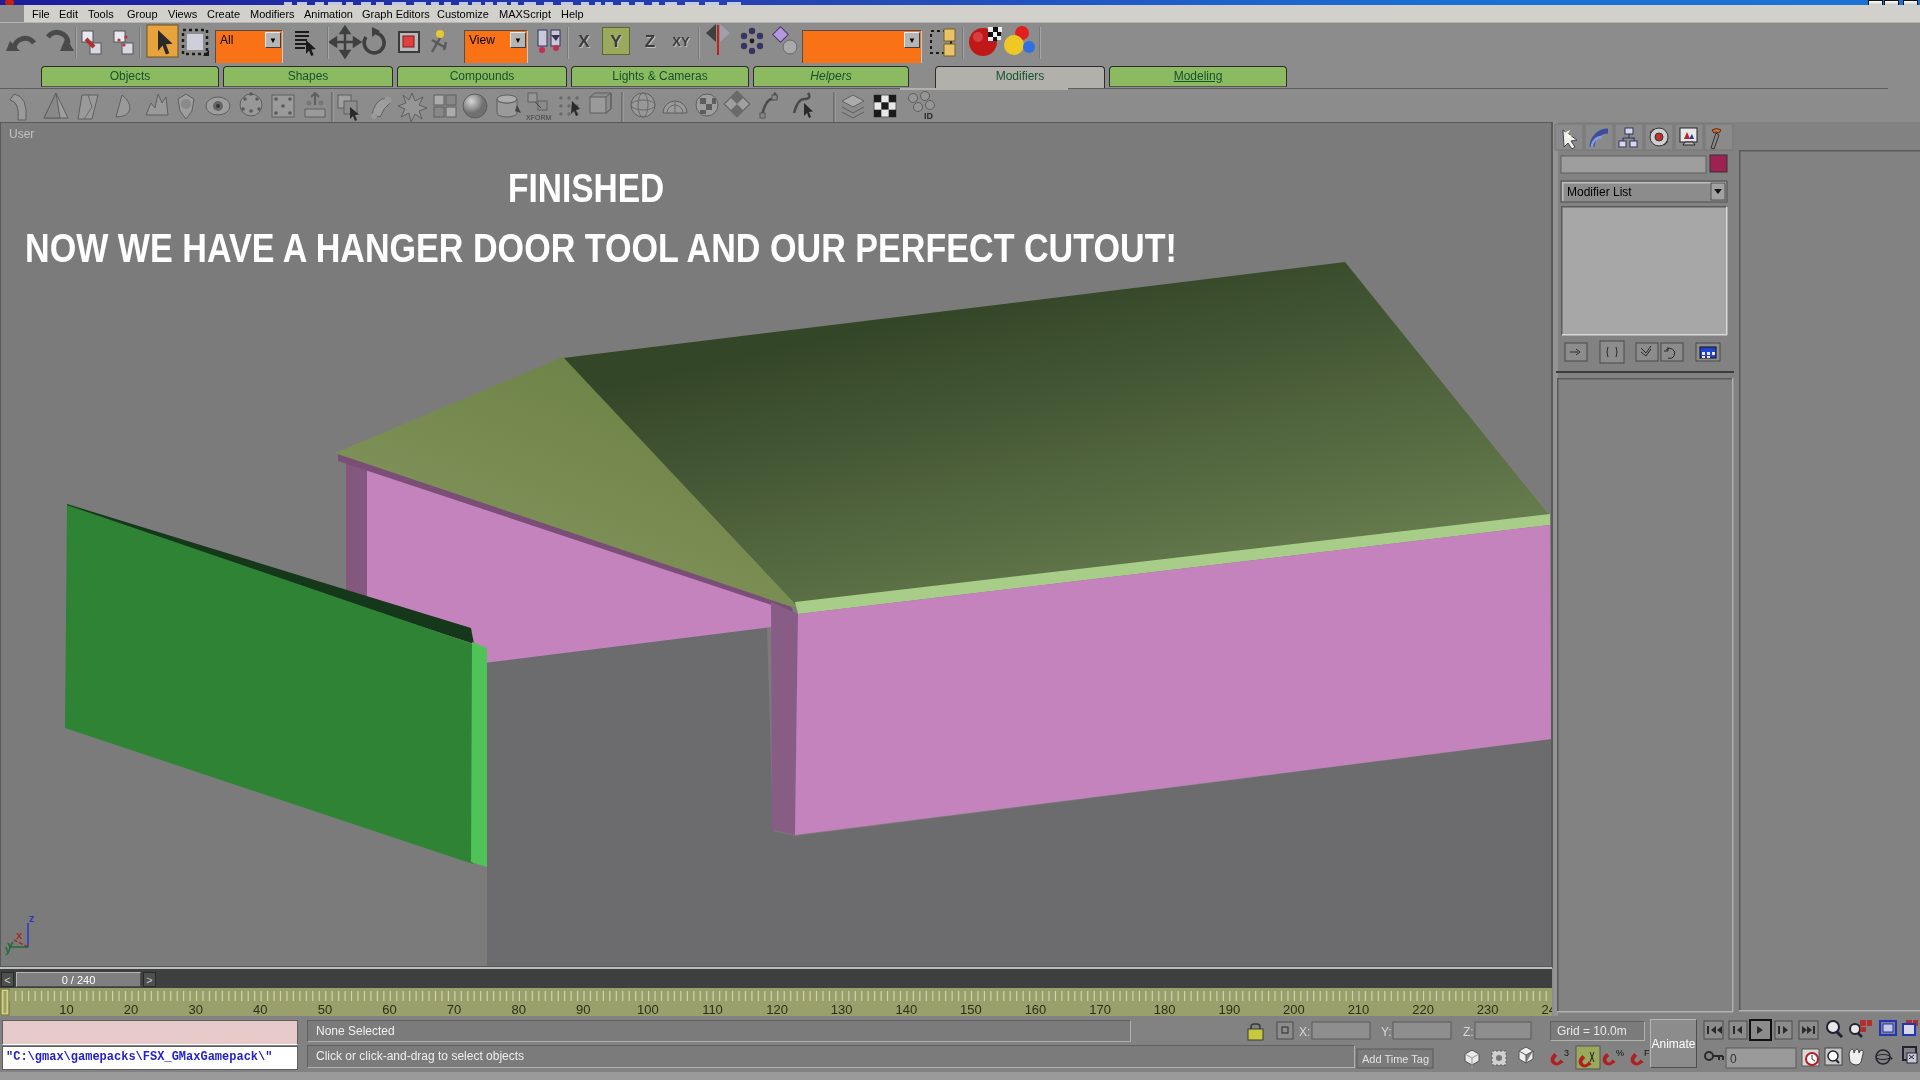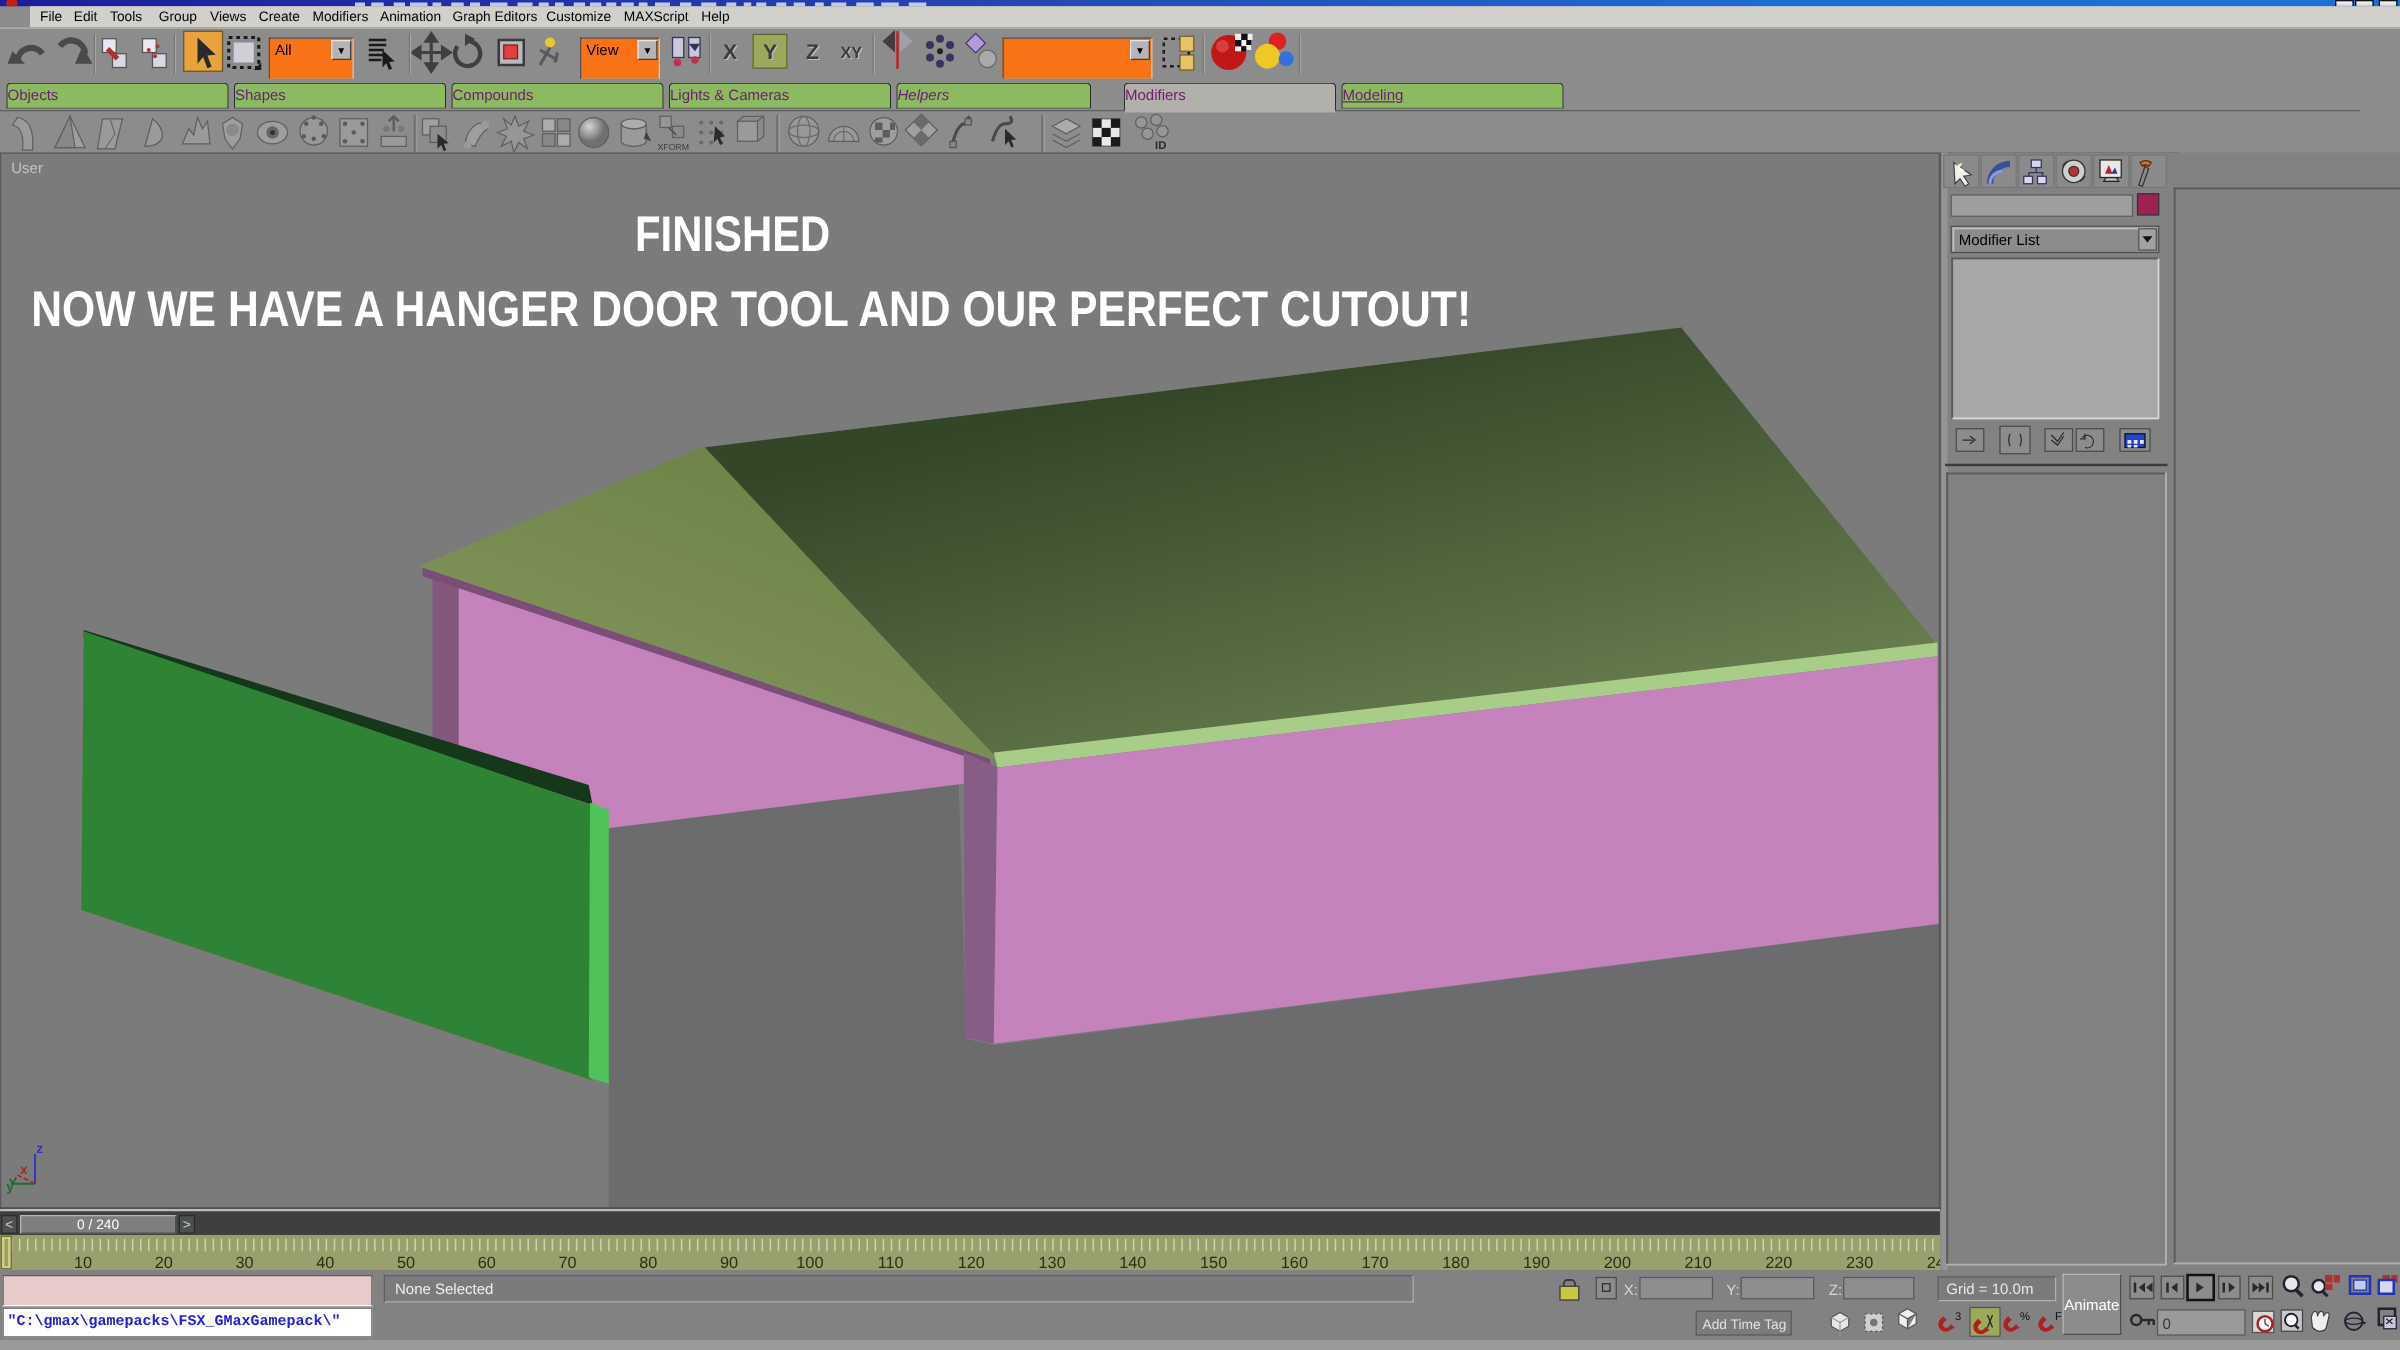--- a/index.html
+++ b/index.html
@@ -14,21 +14,21 @@
 #menubar span { position:absolute; top:3px; }
 
 #toolbar { left:0; top:22px; width:1920px; height:41px; background:#8c8c8c; border-top:1px solid #b5b5b5; }
 .tsep { position:absolute; top:4px; width:2px; height:32px; background:#777; border-right:1px solid #a5a5a5; }
 .ddrop { position:absolute; top:7px; height:34px; background:#f97316; border-top:1.5px solid #4f4f4f; border-left:1.5px solid #4f4f4f; border-bottom:1px solid #c9c9c9; border-right:1px solid #c9c9c9; font-size:12px; color:#000; }
 .ddrop .lbl { position:absolute; left:4px; top:2px; }
 .ddrop .arr { position:absolute; right:1px; top:1px; width:16px; height:16px; background:#b5b5b5; border-top:1px solid #e8e8e8; border-left:1px solid #e8e8e8; border-bottom:1px solid #3f3f3f; border-right:1px solid #3f3f3f; text-align:center; line-height:15px; font-size:8px; }
 .axbtn { position:absolute; top:5px; height:28px; text-align:center; font-weight:bold; color:#3c3c3c; font-size:17px; line-height:28px; text-shadow:1px 1px 0 #bdbdbd; }
 
 #tabrow { left:0; top:63px; width:1920px; height:25px; background:#8c8c8c; }
-.tab { position:absolute; top:3px; height:21px; background:#8cba60; border:1px solid #2c2c2c; border-bottom:1px solid #555; border-radius:4px 4px 0 0; color:#701a75; font-size:12px; line-height:19px; }
+.tab { position:absolute; top:3px; height:21px; background:#8cba60; border:1px solid #2c2c2c; border-bottom:1px solid #555; border-radius:4px 4px 0 0; color:#14532d; font-size:12px; text-align:center; line-height:19px;margin-left:36px; }
 .tab.active { background:#b2b0aa; border-bottom:none; height:22px; }
 
 #modrow { left:0; top:88px; width:1888px; height:34px; background:#8c8c8c; border-top:1px solid #5f5f5f; }
 
 #viewport { left:0; top:122px; width:1744px; height:845px; background:#7b7b7b; border-left:1px solid #5a5a5a; border-top:1px solid #5a5a5a; }
 #vplabel { left:8px; top:4px; color:#c2c2c2; font-size:12px; }
 #fin1 { left:507px; top:45px; color:#fff; font-size:40px; line-height:1; font-weight:bold; white-space:nowrap; transform:scaleX(0.837); transform-origin:0 0; }
 #fin2 { left:24px; top:105px; color:#fff; font-size:40px; line-height:1; font-weight:bold; white-space:nowrap; transform:scaleX(0.853); transform-origin:0 0; }
 
 #rightcol { left:1553px; top:122px; width:367px; height:894px; background:#828282; }
@@ -799,20 +799,21 @@
       </svg>
     </div>
   <div id="statusarea" class="abs">
 
     <div class="abs" style="left:2px; top:4px; width:296px; height:25px; background:#e7caca; border:1px solid #5f5f5f; border-bottom:1px solid #fff;"></div>
     <div class="abs" style="left:2px; top:30px; width:296px; height:24px; background:#fff; border:1px solid #5f5f5f;">
       <span style="position:absolute; left:3px; top:3px; font-family:'Liberation Mono',monospace; font-size:12px; font-weight:bold; color:#2222cc; white-space:nowrap;">"C:\gmax\gamepacks\FSX_GMaxGamepack\"</span>
     </div>
 
     <div class="abs sunken" style="left:307px; top:4px; width:824px; height:22px; background:#7b7b7b; color:#efefef; font-size:12px; line-height:20px; padding-left:8px;">None Selected</div>
+    <div class="abs sunken" style="left:307px; top:29px; width:1048px; height:23px; background:#7b7b7b; color:#efefef; font-size:12px; line-height:21px; padding-left:8px;">Click or click-and-drag to select objects</div>
     <svg width="320" height="56" viewBox="1248 1016 320 1072" style="position:absolute; left:1248px; top:0;"></svg>
 
     <svg width="680" height="56" style="position:absolute; left:1240px; top:0;">
       <rect x="11" y="8" width="9" height="7" fill="none" stroke="#3a3a3a" stroke-width="1.5" rx="3"></rect>
       <rect x="8" y="13" width="15" height="11" fill="#c8c840" stroke="#3a3a3a"></rect>
       <rect x="37" y="6" width="16" height="17" fill="#8c8c8c" stroke="#4a4a4a"></rect>
       <rect x="42" y="11" width="6" height="6" fill="none" stroke="#2a2a2a"></rect>
       <text x="59" y="20" font-size="12" fill="#d6d6d6" font-family="Liberation Sans">X:</text>
       <rect x="72" y="6" width="58" height="17" fill="#8e8e8e" stroke="#5a5a5a"></rect>
       <text x="141" y="20" font-size="12" fill="#d6d6d6" font-family="Liberation Sans">Y:</text>

